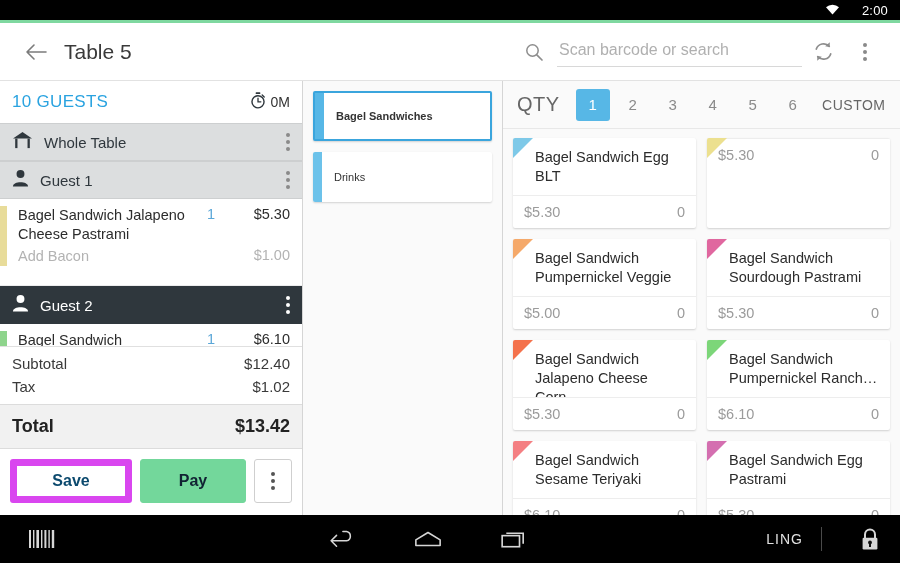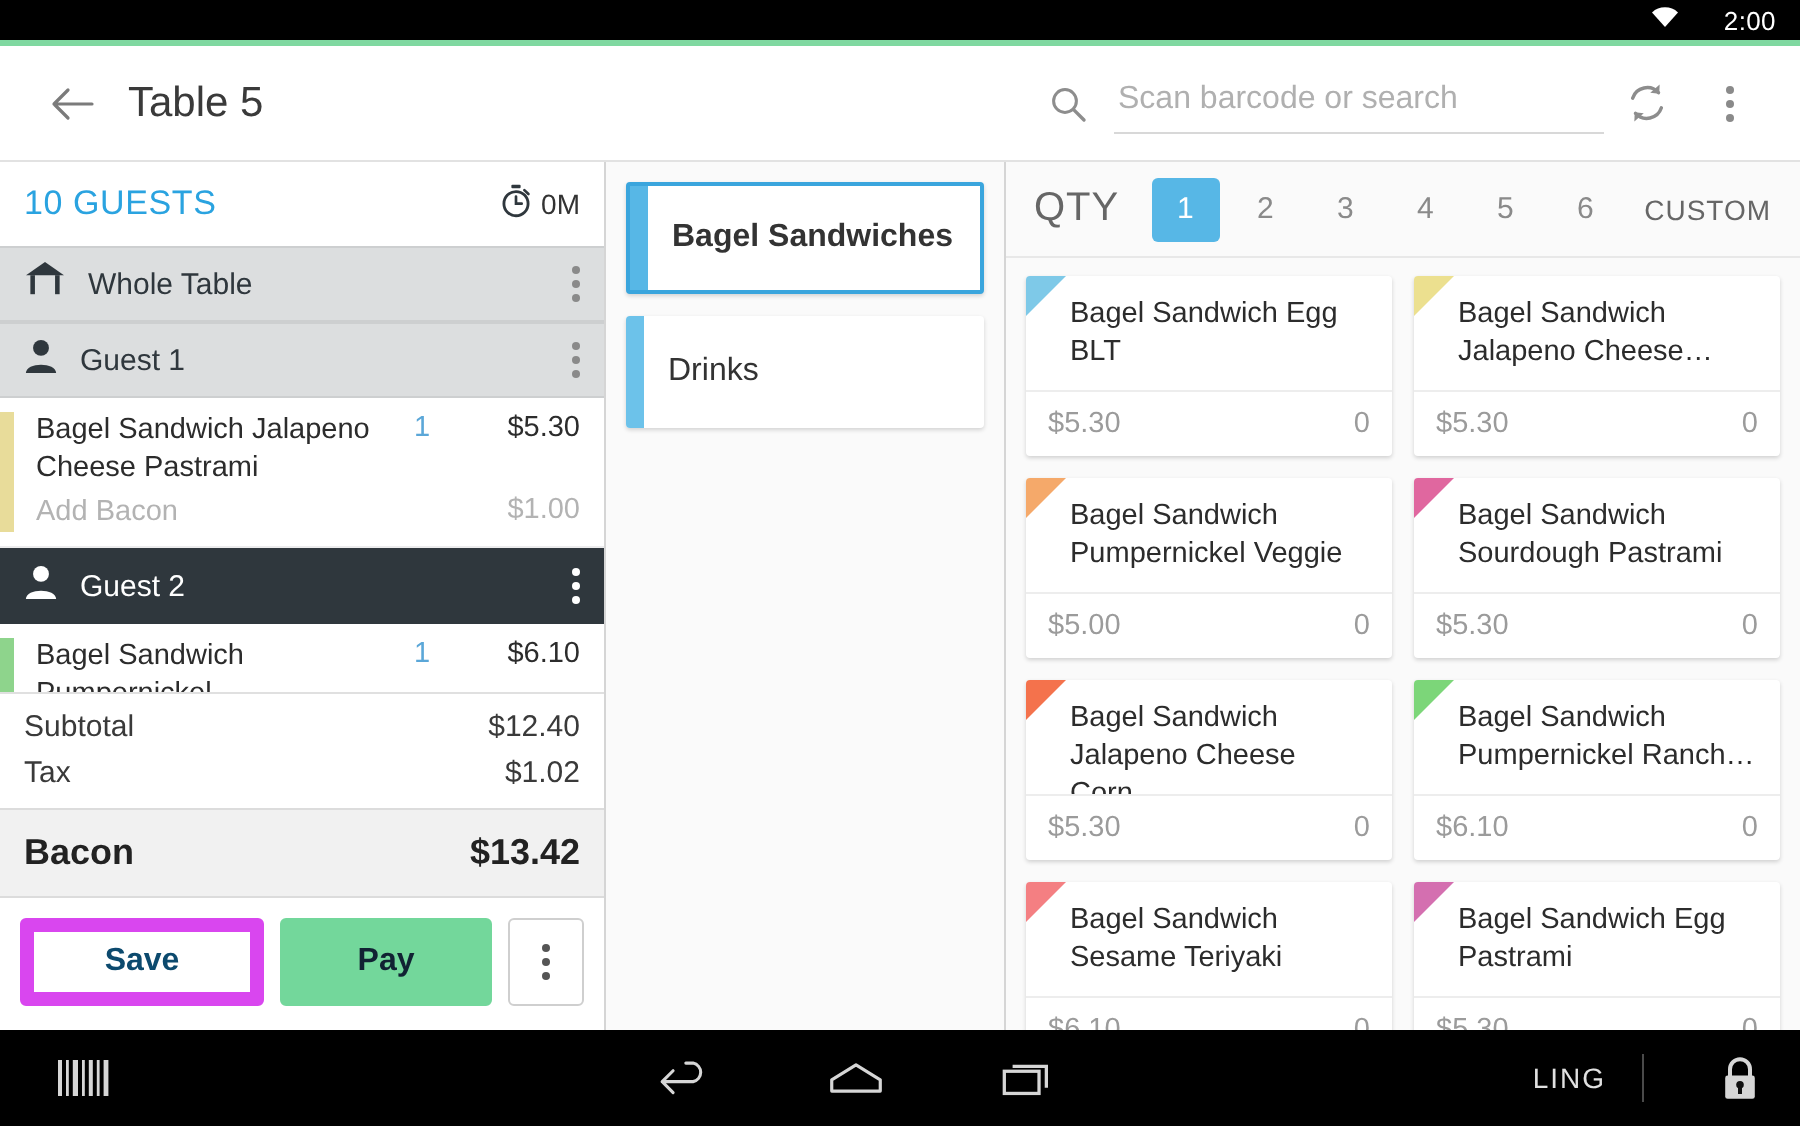--- a/index.html
+++ b/index.html
@@ -60,21 +60,21 @@
   .rowhead {
     height: 38px; display: flex; align-items: center; padding: 0 12px;
     background: #dcdedf; border-bottom: 1px solid #cdcfd0; border-top: 1px solid #cdcfd0;
   }
   .rowhead.active { background: #2f373d; border-color: #2f373d; }
   .rowhead .lbl { font-size: 15px; color: #2f373d; margin-left: 11px; flex: 1; }
   .rowhead.active .lbl { color: #fff; }
 
   .item {
     display: flex; background: #fff; border-bottom: 1px solid #ececed;
-    position: relative; padding: 7px 12px 7px 0;
+    position: relative; padding: 7px 12px 19px 0;
   }
   .item .cbar { width: 7px; flex: 0 0 7px; }
   .item .inner { flex: 1; padding-left: 11px; }
   .item .line { display: flex; align-items: flex-start; }
   .item .nm { flex: 1; font-size: 14.5px; color: #2c2c2c; line-height: 19px; }
   .item .qt { width: 34px; text-align: center; font-size: 14.5px; color: #5ba7d8; }
   .item .pr { width: 62px; text-align: right; font-size: 14.5px; color: #2c2c2c; }
   .item .mod { display: flex; margin-top: 3px; }
   .item .mod .nm { color: #b3b3b3; }
   .item .mod .pr { color: #b3b3b3; }
@@ -101,21 +101,21 @@
   .btn-more { flex: 0 0 38px; background: #fff; border: 1px solid #cfcfcf; }
   .btn-more .kebab i { background: #555; }
 
   
   .cats { width: 200px; flex: 0 0 200px; background: #fafafa; border-right: 1px solid #d5d5d5; padding: 10px; }
   .cat {
     display: flex; background: #fff; margin-bottom: 11px; border-radius: 2px;
     overflow: hidden; box-shadow: 0 1px 2px rgba(0,0,0,.16); cursor: pointer;
   }
   .cat .stripe { width: 9px; flex: 0 0 9px; background: #57b7e6; }
-  .cat .ctext { padding: 19px 12px; font-size: 16px; color: #333; text-align: right; }
+  .cat .ctext { padding: 19px 12px; font-size: 11px; color: #333; text-align: right; }
   .cat.sel { border: 2px solid #3aa5dd; }
   .cat.sel .ctext { font-weight: bold; padding: 17px 12px; }
 
   
   .products { flex: 1; background: #fafafa; display: flex; flex-direction: column; min-width: 0; }
   .qtybar {
     height: 48px; flex: 0 0 48px; display: flex; align-items: center;
     padding: 0 14px; gap: 6px; background: #fafafa; border-bottom: 1px solid #e8e8e8;
   }
   .qtylabel { font-size: 20px; color: #666; letter-spacing: .5px; margin-right: 10px; }
@@ -306,21 +306,21 @@
         <div class="trow">
           <span class="lbl">Subtotal</span>
           <span>$12.40</span>
         </div>
         <div class="trow">
           <span class="lbl">Tax</span>
           <span>$1.02</span>
         </div>
       </div>
       <div class="grand">
-        <span class="lbl">Bacon</span>
+        <span class="lbl">Total</span>
         <span>$13.42</span>
       </div>
 
       <div class="actions">
         <div class="btn btn-save">Save</div>
         <div class="btn btn-pay">Pay</div>
         <div class="btn btn-more">
           <span class="kebab">
               <i></i>
               <i></i>
@@ -358,21 +358,20 @@
           <div class="card">
             <span class="corner" style="border-top-color:#7ec9e8"></span>
             <div class="pname">Bagel Sandwich Egg BLT</div>
             <div class="pfoot">
               <span class="pp">$5.30</span>
               <span>0</span>
             </div>
           </div>
           <div class="card">
             <span class="corner" style="border-top-color:#ece08f"></span>
-            <div class="pname">Bagel Sandwich Jalapeno Cheese…</div>
             <div class="pfoot">
               <span class="pp">$5.30</span>
               <span>0</span>
             </div>
           </div>
         </div>
 
         <div class="grow">
           <div class="card">
             <span class="corner" style="border-top-color:#f5a96a"></span>

